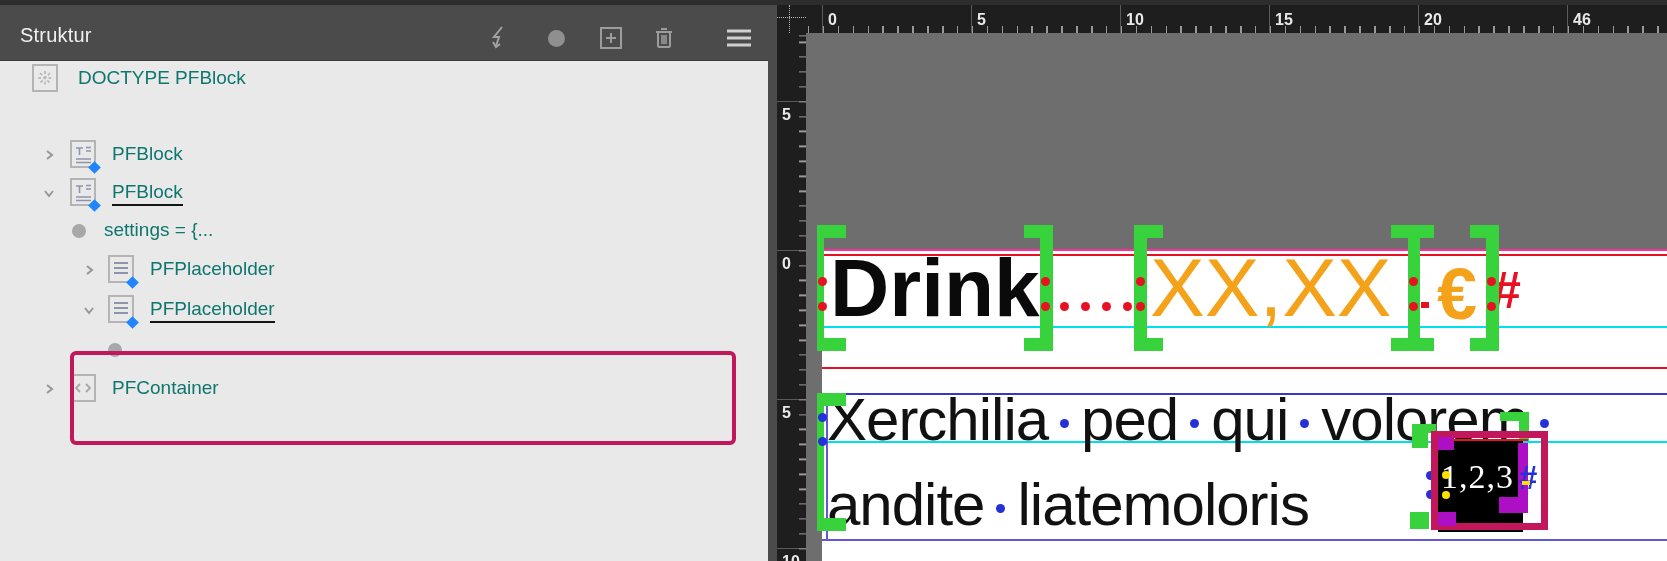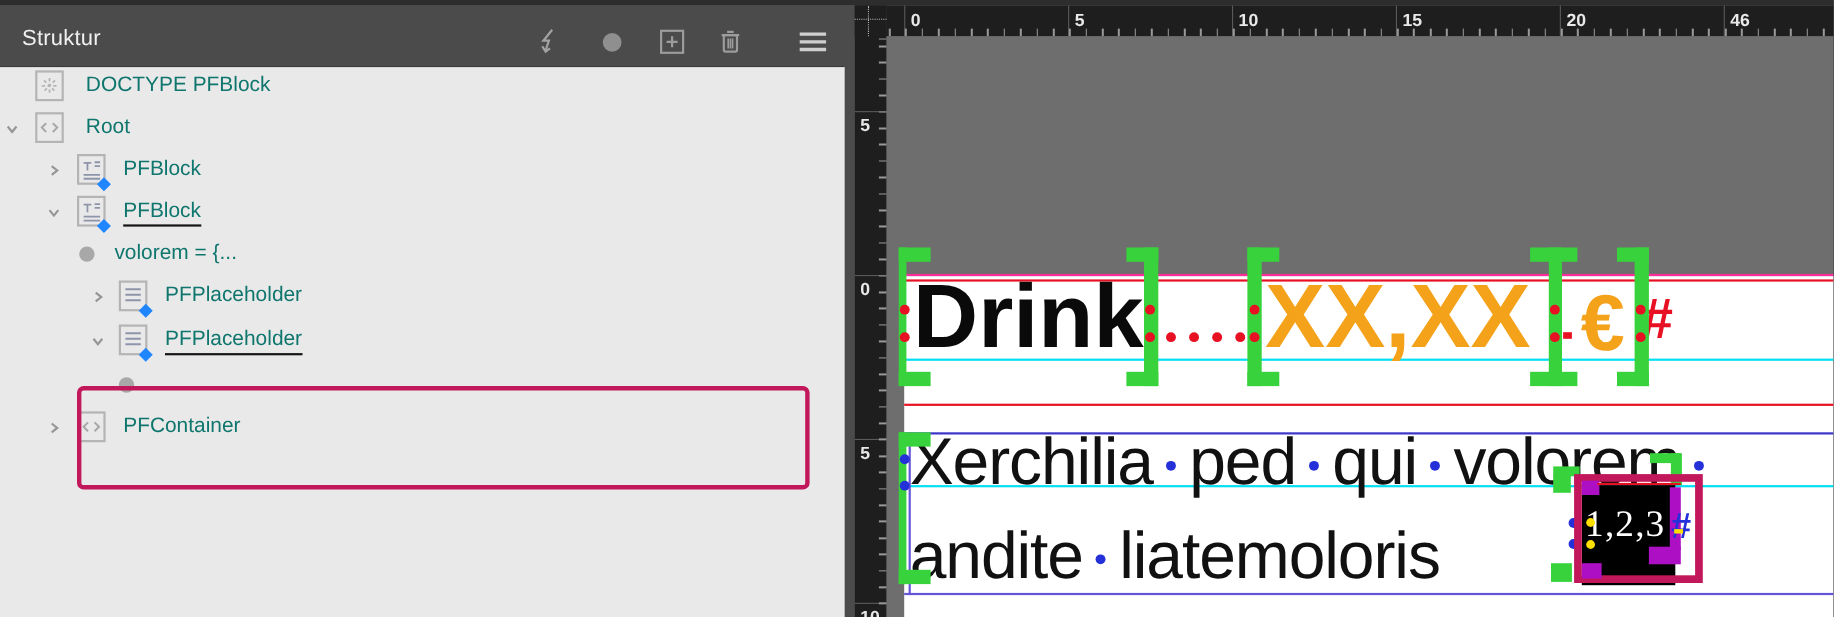--- a/index.html
+++ b/index.html
@@ -46,21 +46,21 @@
   #canvas{left:806px;top:33px;width:861px;height:528px;background:#6e6e6e;}
   #page{left:822px;top:251px;width:845px;height:310px;background:#ffffff;}
 
   .guide{position:absolute;}
   .grn{position:absolute;background:#38d23d;}
   .rdot{position:absolute;width:9px;height:9px;border-radius:50%;background:#e81123;}
   .bdot{position:absolute;width:9px;height:9px;border-radius:50%;background:#2531d8;}
   .ydot{position:absolute;width:8px;height:8px;border-radius:50%;background:#ffdf00;}
 
   #txt-drink{left:830px;top:247px;font-size:82px;font-weight:700;color:#0a0a0a;line-height:1;}
-  #txt-price{left:1150px;top:247px;font-size:82px;font-weight:700;color:#f5a21b;line-height:1;}
+  #txt-price{left:1150px;top:247px;font-size:82px;font-weight:400;color:#f5a21b;line-height:1;}
   #txt-euro{left:1437px;top:258px;font-size:72px;font-weight:700;color:#f5a21b;line-height:1;}
   #txt-hash{left:1492px;top:264px;font-size:52px;font-weight:600;color:#e81123;line-height:1;}
   .bodyline{position:absolute;font-size:60px;color:#111;line-height:1;white-space:nowrap;letter-spacing:-1px;}
   #line2{left:827px;top:390px;}
   #line3{left:827px;top:475px;}
   .wdot{display:inline-block;width:9px;height:9px;border-radius:50%;background:#2531d8;margin:0 12px;vertical-align:baseline;position:relative;top:-12px;}
 
   
   #if-black{left:1438px;top:441px;width:85px;height:91px;background:#000;}
   #if-magenta{left:1431px;top:431px;width:117px;height:99px;border:7px solid #c2185b;box-sizing:border-box;}
@@ -113,34 +113,20 @@
 
     <div class="trow" style="top:-2px">
       <span class="nicon" style="left:32px">
         <svg width="22" height="24" viewBox="0 0 22 24">
             <path d="M11 5 V19 M4 12 H18 M6 7 L16 17 M16 7 L6 17" stroke="#b5b5b5" stroke-width="1.6" stroke-dasharray="3 2.2"></path>
           </svg>
       </span>
       <span class="tlbl" style="left:78px">DOCTYPE PFBlock</span>
     </div>
 
-    <div class="trow" style="top:36px">
-      <span class="chev" style="left:4px">
-        <svg width="14" height="14" viewBox="0 0 14 14">
-            <polyline points="3,5 7,10 11,5" stroke="#969696" stroke-width="2" fill="none"></polyline>
-          </svg>
-      </span>
-      <span class="nicon" style="left:32px">
-        <svg width="22" height="24" viewBox="0 0 22 24">
-            <polyline points="8,8 4,12 8,16" stroke="#a7a7a7" stroke-width="1.8" fill="none"></polyline>
-            <polyline points="14,8 18,12 14,16" stroke="#a7a7a7" stroke-width="1.8" fill="none"></polyline>
-          </svg>
-      </span>
-      <span class="tlbl" style="left:78px">Root</span>
-    </div>
 
     <div class="trow" style="top:74px">
       <span class="chev" style="left:42px">
         <svg width="14" height="14" viewBox="0 0 14 14">
             <polyline points="5,3 10,7 5,11" stroke="#969696" stroke-width="2" fill="none"></polyline>
           </svg>
       </span>
       <span class="nicon" style="left:70px">
         <svg width="22" height="24" viewBox="0 0 22 24">
             <path d="M4 6 H11 M7.5 6 V13 M14 5.5 H19 M14 9 H19 M4 17 H19 M4 20.5 H19" stroke="#8e95aa" stroke-width="1.6"></path>
@@ -160,21 +146,21 @@
         <svg width="22" height="24" viewBox="0 0 22 24">
             <path d="M4 6 H11 M7.5 6 V13 M14 5.5 H19 M14 9 H19 M4 17 H19 M4 20.5 H19" stroke="#8e95aa" stroke-width="1.6"></path>
           </svg>
         <span class="diamond"></span>
       </span>
       <span class="tlbl u" style="left:112px">PFBlock</span>
     </div>
 
     <div class="trow" style="top:150px">
       <span class="bullet" style="left:72px"></span>
-      <span class="tlbl" style="left:104px">volorem = {...</span>
+      <span class="tlbl" style="left:104px">settings = {...</span>
     </div>
 
     <div class="trow" style="top:189px">
       <span class="chev" style="left:82px">
         <svg width="14" height="14" viewBox="0 0 14 14">
             <polyline points="5,3 10,7 5,11" stroke="#969696" stroke-width="2" fill="none"></polyline>
           </svg>
       </span>
       <span class="nicon" style="left:108px">
         <svg width="22" height="24" viewBox="0 0 22 24">

